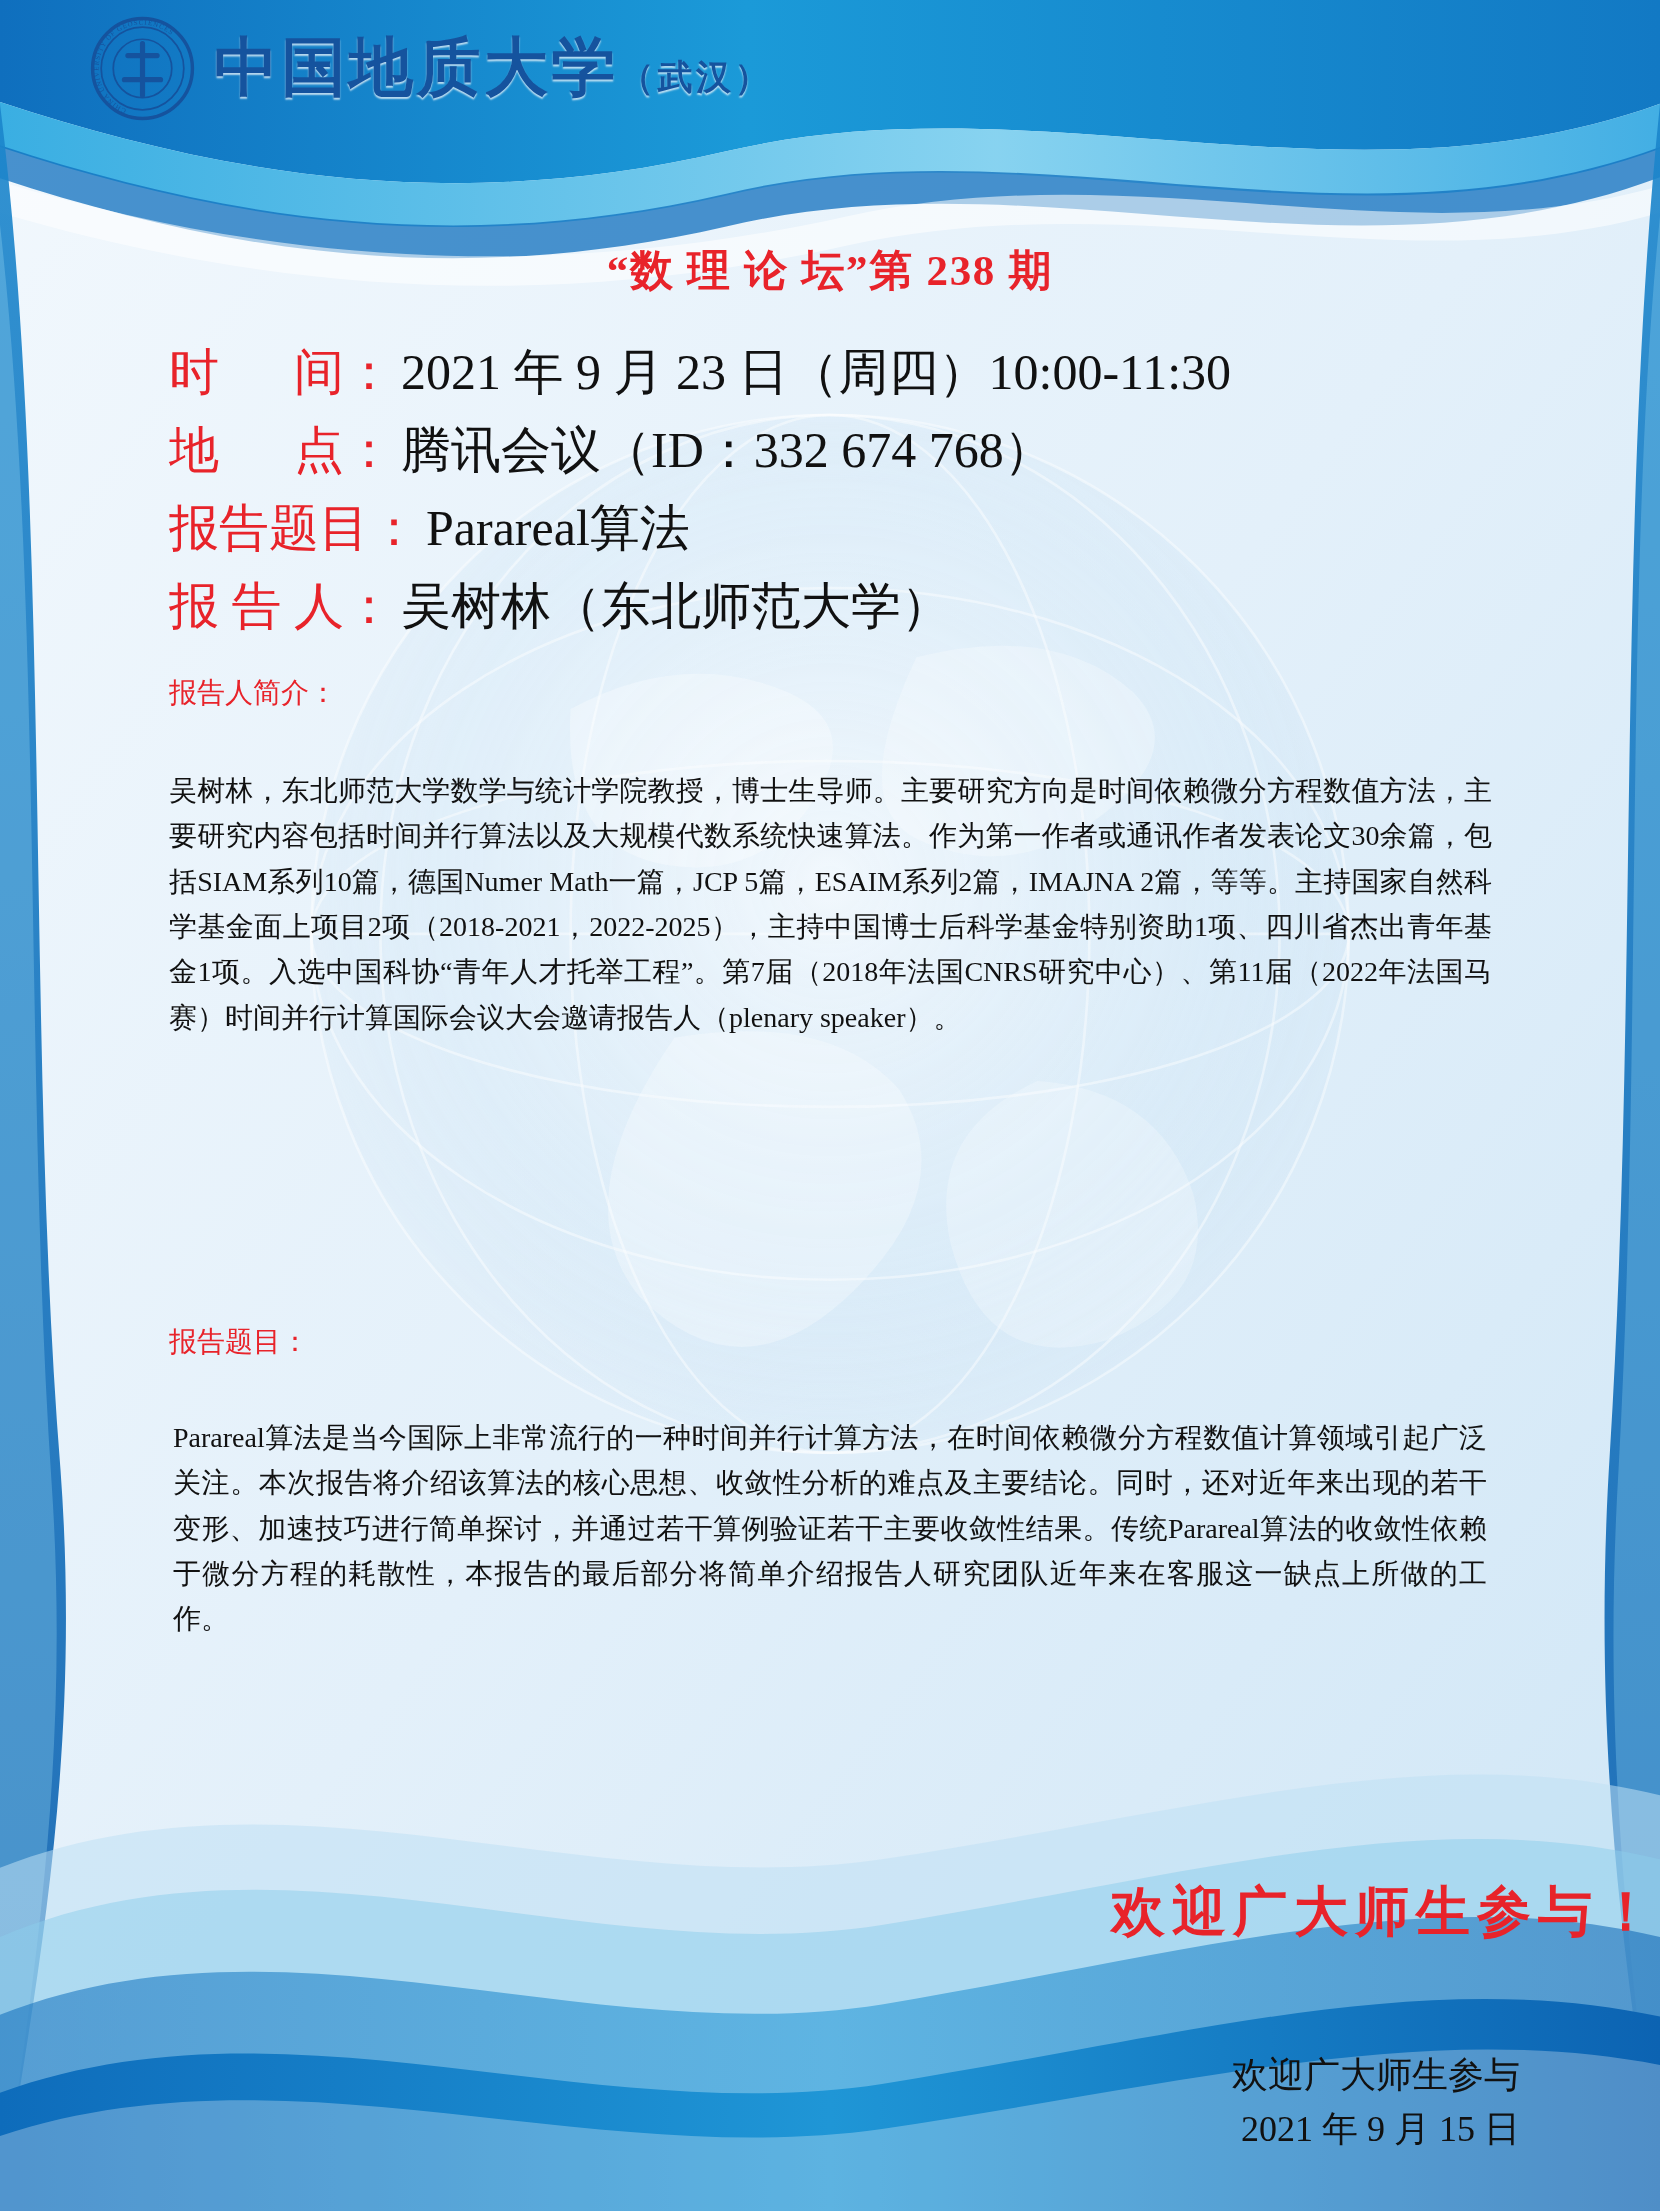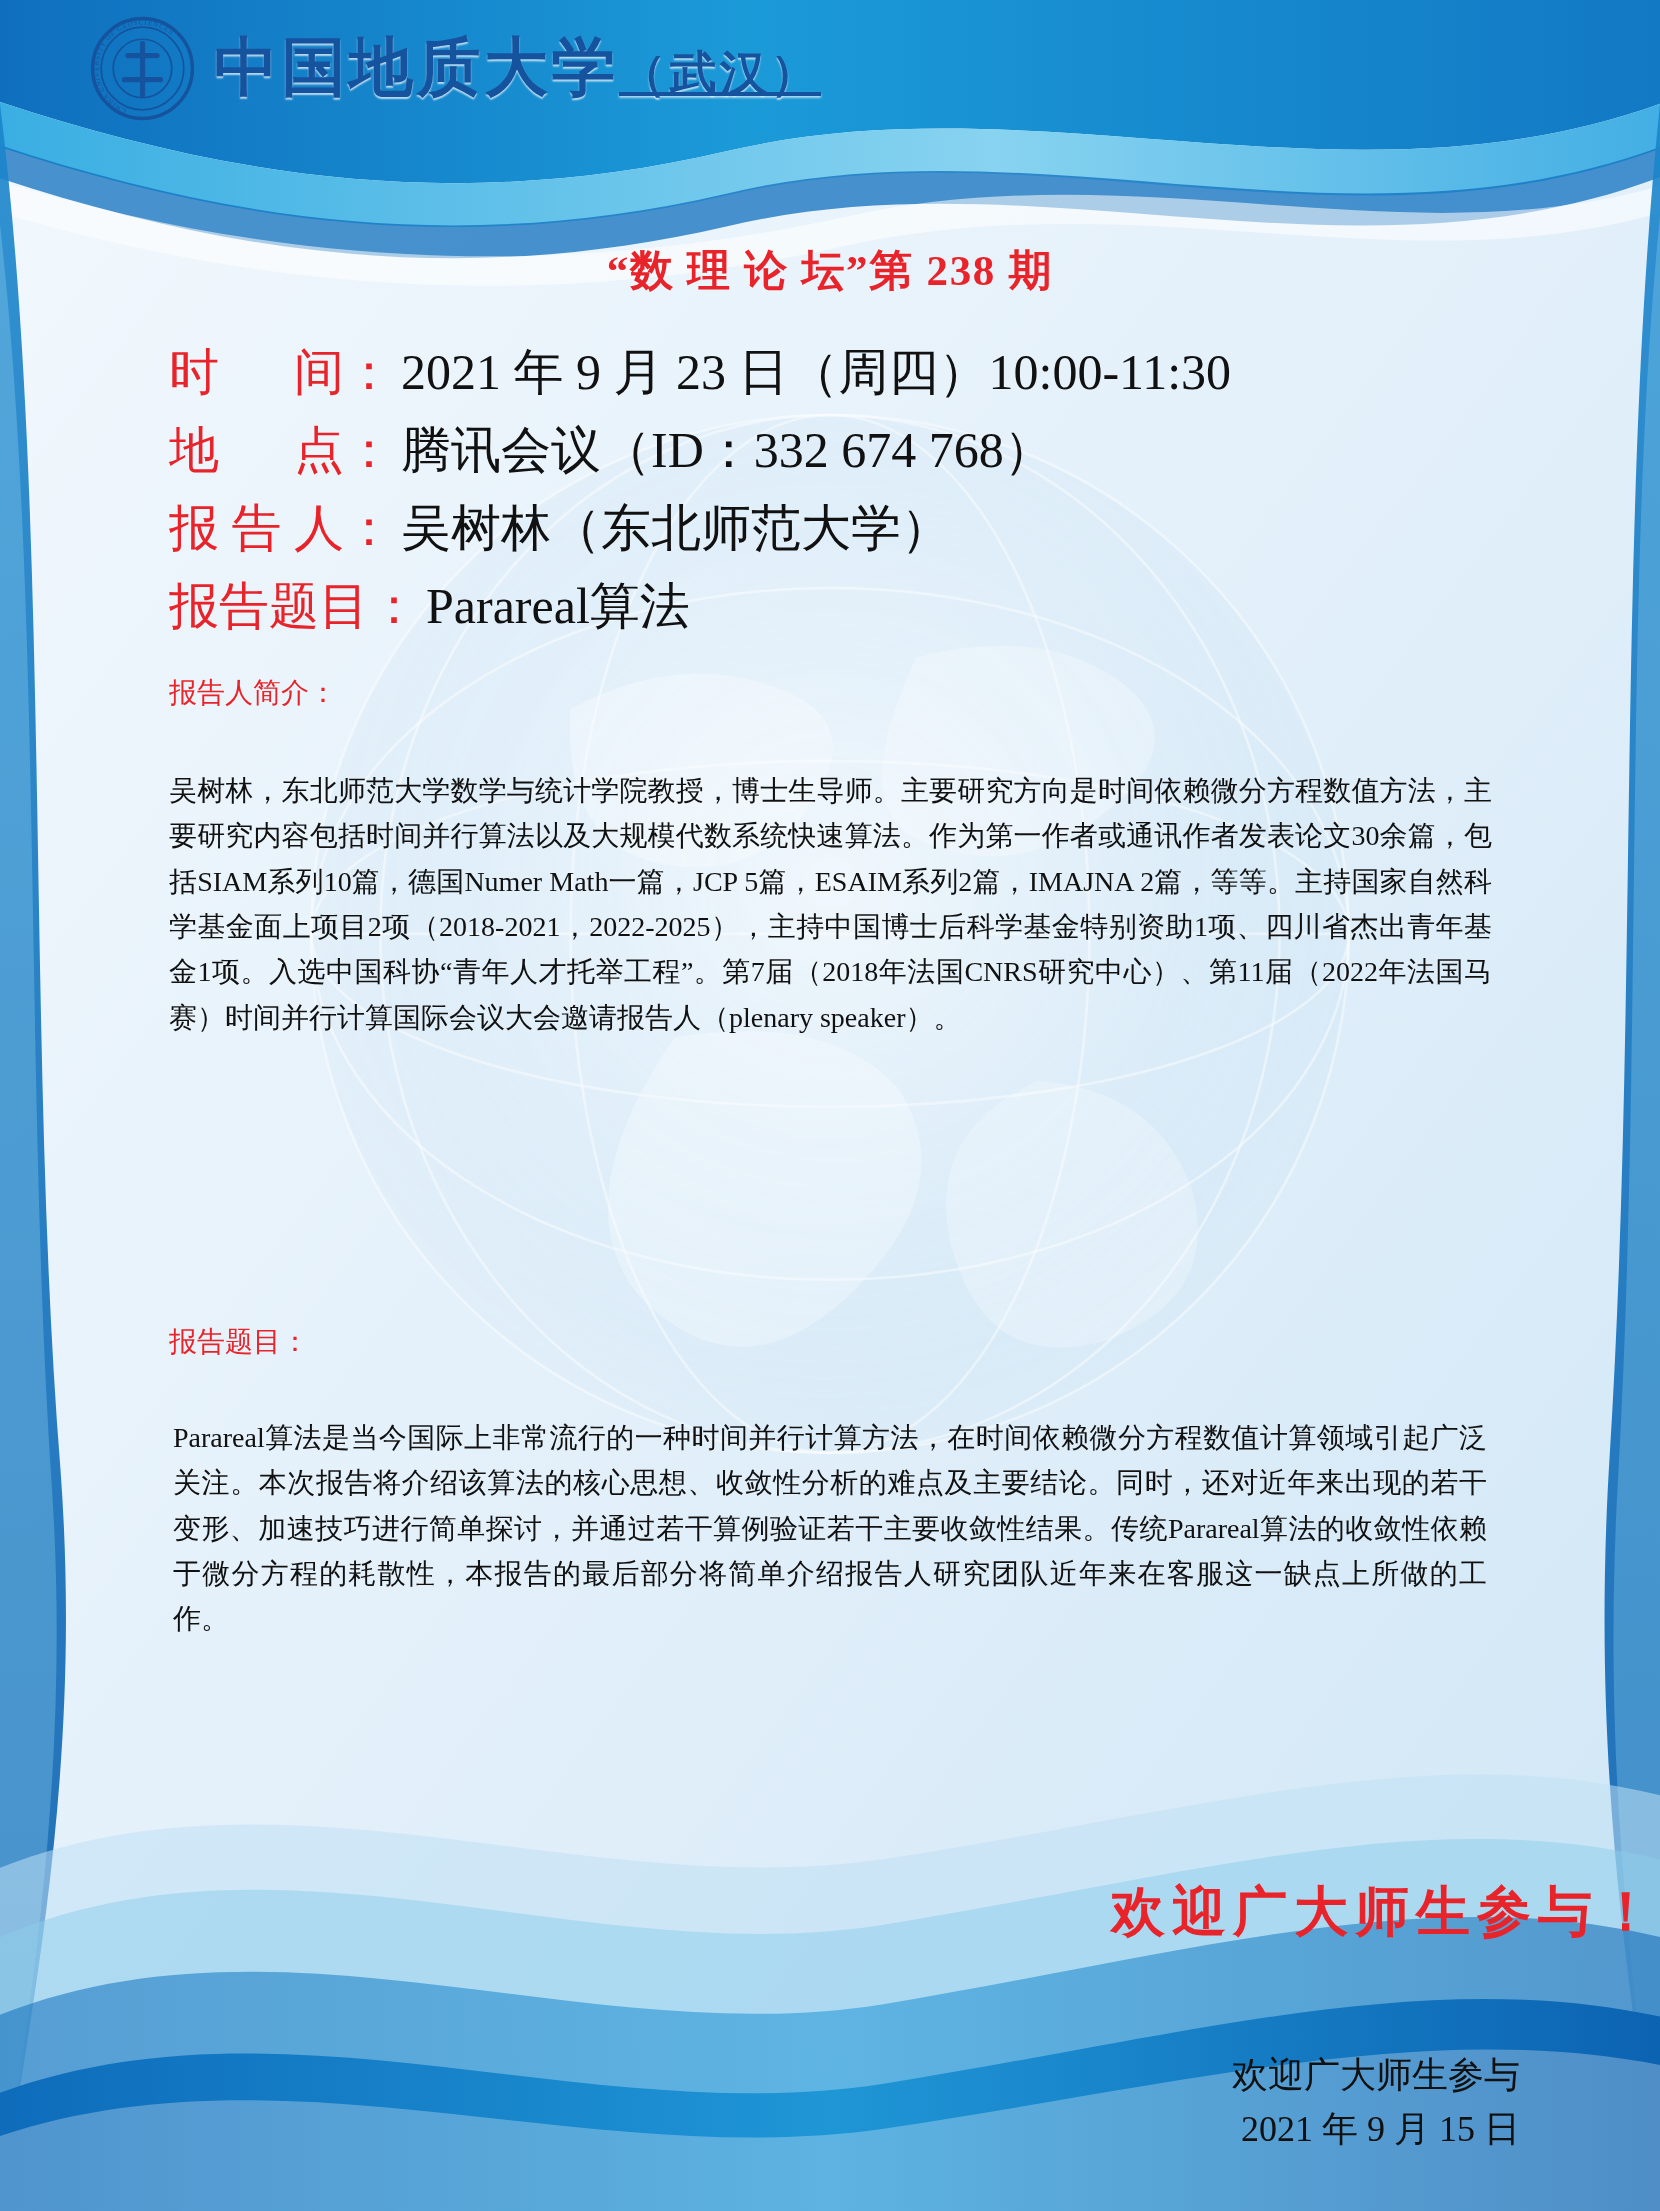--- a/index.html
+++ b/index.html
@@ -58,22 +58,21 @@
     font-family: "Liberation Serif", "DejaVu Serif", serif;
     font-size: 64px;
     font-weight: bold;
     color: #15539e;
     letter-spacing: 3.5px;
     line-height: 1;
     white-space: nowrap;
     text-shadow: 0 1.7px 1.7px rgba(255,255,255,0.7);
   }
   .univ-name .city {
-    font-size: 47px;
-    text-decoration: underline;
+    font-size: 35px;
   }
 
   
   .content {
     position: absolute;
     left: 0;
     top: 0;
     width: 1660px;
     z-index: 6;
   }
@@ -265,26 +264,26 @@
     <div class="fields">
       <div class="field-row">
         <span class="field-label">时　  间：</span>
         <span class="field-value">2021 年 9 月 23 日（周四）10:00-11:30</span>
       </div>
       <div class="field-row">
         <span class="field-label">地　  点：</span>
         <span class="field-value">腾讯会议（ID：332 674 768）</span>
       </div>
       <div class="field-row">
+        <span class="field-label">报告题目：</span>
+        <span class="field-value">  Parareal算法</span>
+      </div>
+      <div class="field-row">
         <span class="field-label">报 告 人：</span>
         <span class="field-value">吴树林（东北师范大学）</span>
-      </div>
-      <div class="field-row">
-        <span class="field-label">报告题目：</span>
-        <span class="field-value">  Parareal算法</span>
       </div>
     </div>
 
     <div class="section-head" id="bio-head">报告人简介：</div>
     <div class="para" id="bio-text">吴树林，东北师范大学数学与统计学院教授，博士生导师。主要研究方向是时间依赖微分方程数值方法，主要研究内容包括时间并行算法以及大规模代数系统快速算法。作为第一作者或通讯作者发表论文30余篇，包括SIAM系列10篇，德国Numer Math一篇，JCP 5篇，ESAIM系列2篇，IMAJNA 2篇，等等。主持国家自然科学基金面上项目2项（2018-2021，2022-2025），主持中国博士后科学基金特别资助1项、四川省杰出青年基金1项。入选中国科协“青年人才托举工程”。第7届（2018年法国CNRS研究中心）、第11届（2022年法国马赛）时间并行计算国际会议大会邀请报告人（plenary speaker）。</div>
 
     <div class="section-head" id="abs-head">报告题目：</div>
     <div class="para" id="abs-text">Parareal算法是当今国际上非常流行的一种时间并行计算方法，在时间依赖微分方程数值计算领域引起广泛关注。本次报告将介绍该算法的核心思想、收敛性分析的难点及主要结论。同时，还对近年来出现的若干变形、加速技巧进行简单探讨，并通过若干算例验证若干主要收敛性结果。传统Parareal算法的收敛性依赖于微分方程的耗散性，本报告的最后部分将简单介绍报告人研究团队近年来在客服这一缺点上所做的工作。</div>
 
     <div class="welcome">欢迎广大师生参与！</div>

